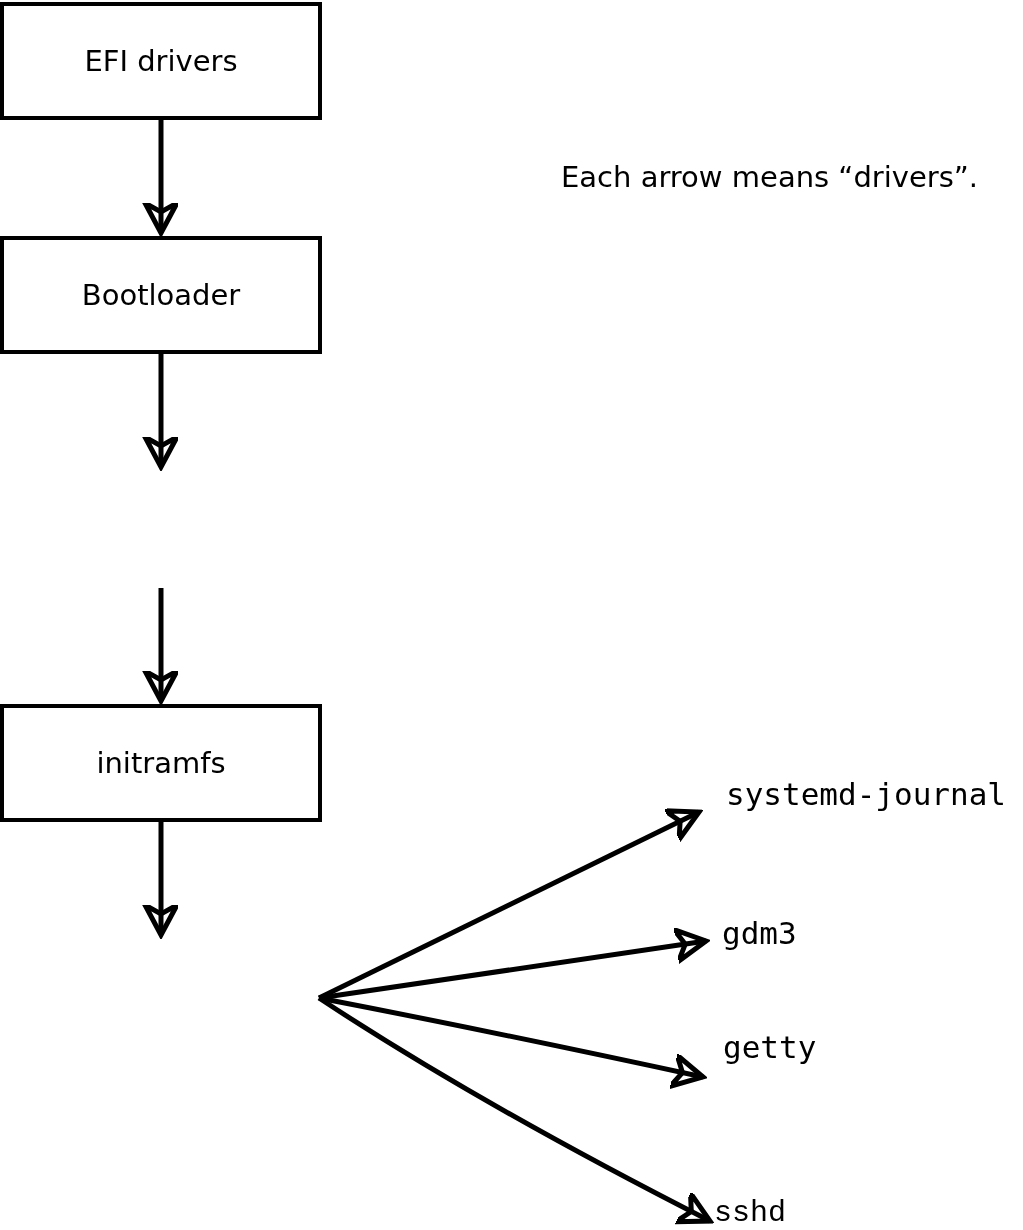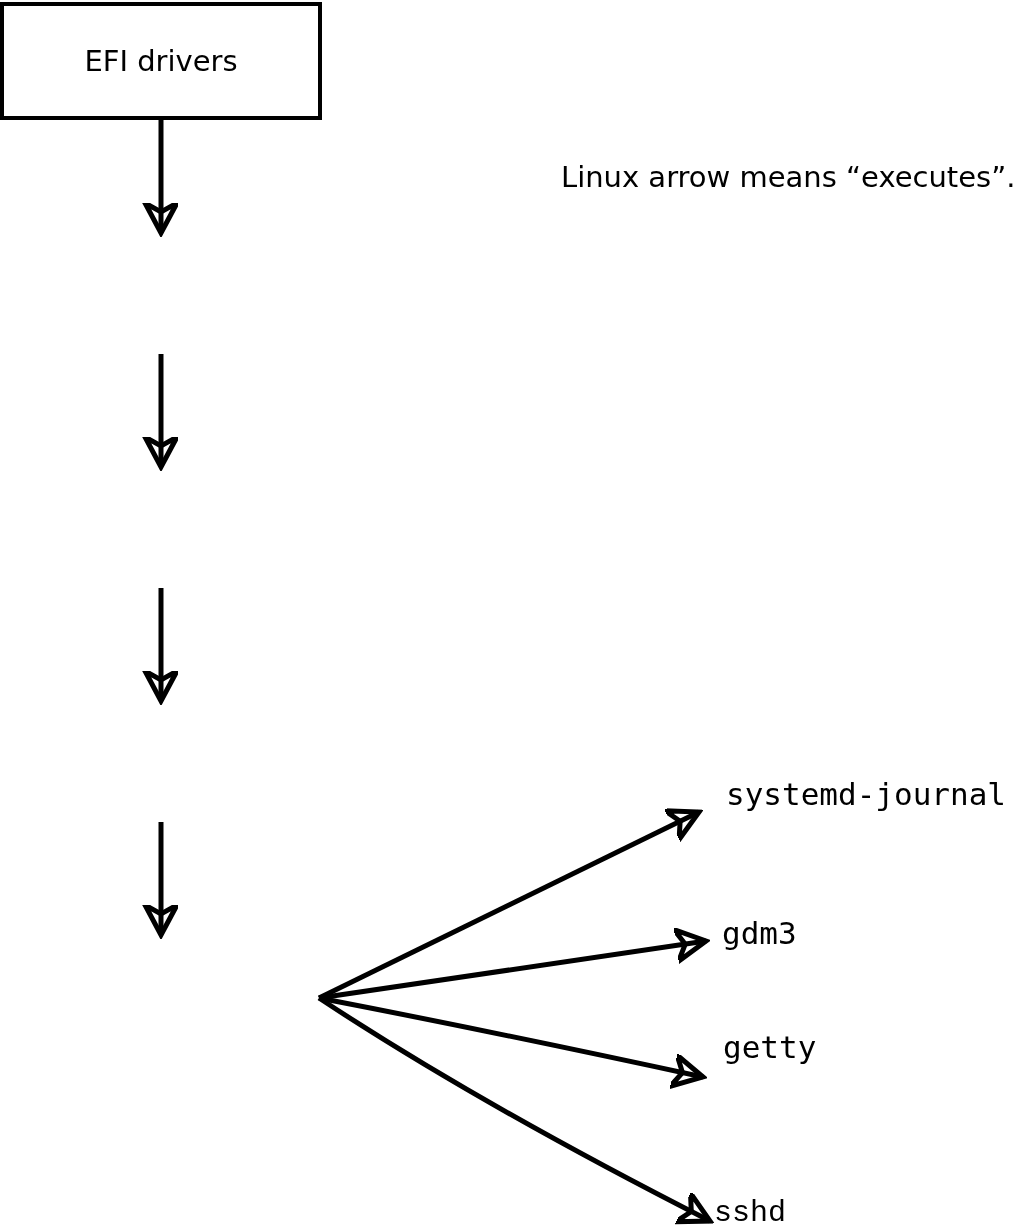--- a/index.html
+++ b/index.html
@@ -92,25 +92,31 @@
     <path d="M319,998 L699,812" marker-end="url(#ah)"></path>
     <path d="M319,998 L706,941" marker-end="url(#ah)"></path>
     <path d="M319,998 Q495,1032 703,1077" marker-end="url(#ah)"></path>
     <path d="M319,998 Q478,1103 710,1221" marker-end="url(#ah)"></path>
   </svg>
 
   <div class="node-box" id="box-efi">
     <span class="node-label">EFI drivers</span>
   </div>
 
+  <div class="node-box" id="box-boot">
+    <span class="node-label">Bootloader</span>
+  </div>
 
 
+  <div class="node-box" id="box-initramfs">
+    <span class="node-label">initramfs</span>
+  </div>
 
 
-  <div class="annotation">Linux arrow means “executes”.</div>
+  <div class="annotation">Each arrow means “drivers”.</div>
 
   <span class="child-label" id="label-journal">systemd-journal</span>
 
   <span class="child-label" id="label-gdm3">gdm3</span>
 
   <span class="child-label" id="label-getty">getty</span>
 
   <span class="child-label sans" id="label-sshd">sshd</span>
 
 </div>

